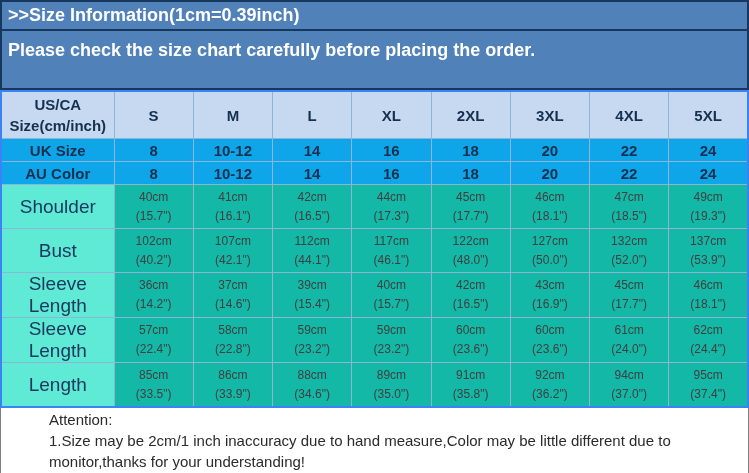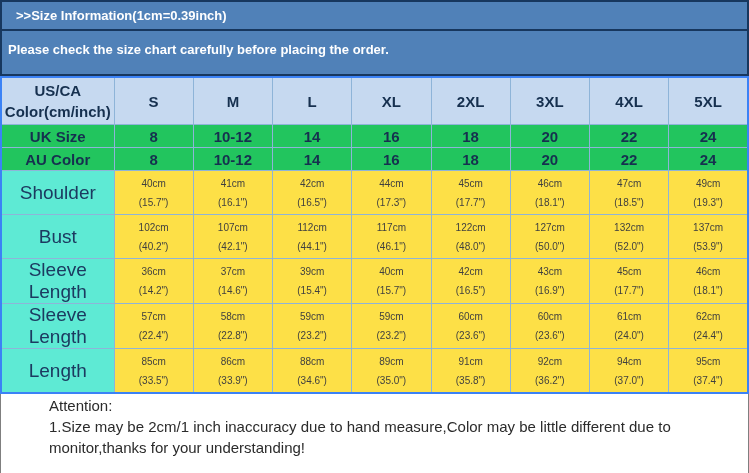--- a/index.html
+++ b/index.html
@@ -6,49 +6,49 @@
   .page{
     width:749px;height:473px;box-sizing:border-box;overflow:hidden;
     font-family:"Liberation Sans", sans-serif;background:#fff;position:relative;
   }
   
   .banner{
     box-sizing:border-box;border:2px solid #17375e;background:#5081b8;
   }
   .banner-line1{
     box-sizing:border-box;border-bottom:2px solid #17375e;
-    color:#ffffff;font-weight:bold;font-size:13px;line-height:25px;
-    padding:1px 4px 1px 14px;
+    color:#ffffff;font-weight:bold;font-size:18px;line-height:25px;
+    padding:1px 4px 1px 6px;
   }
   .banner-line2{
-    color:#ffffff;font-weight:bold;font-size:13px;line-height:36px;
-    padding:1px 4px 6px 6px;
+    color:#ffffff;font-weight:bold;font-size:18px;line-height:36px;
+    padding:1px 4px 20px 6px;
   }
   
   table.size-table{
     width:749px;table-layout:fixed;border-collapse:collapse;
     border:2px solid #3b82f6;
   }
   table.size-table th, table.size-table td{
     border:1px solid #8eb4d8;text-align:center;vertical-align:middle;
     padding:0;overflow:hidden;
   }
   .hdr-cell{
     background:#c6d9f0;color:#16304f;font-weight:bold;font-size:15px;height:46px;
   }
   .corner .c1,.corner .c2{display:block;line-height:21px;}
   .sys-label,.sys-cell{
-    background:#22c55e;color:#16304f;font-weight:bold;font-size:15px;height:22px;
+    background:#0ea5e9;color:#16304f;font-weight:bold;font-size:15px;height:22px;
   }
   .m-label{
     background:#5eead4;color:#1c3a60;font-weight:normal;font-size:19px;height:43px;
     border-top:2px solid #4f81bd;
   }
   .m-cell{
-    background:#fde047;color:#3f3f3f;font-size:10px;height:43px;
+    background:#14b8a6;color:#3f3f3f;font-size:12px;height:43px;
   }
   .m-cell .cm,.m-cell .inch{display:block;line-height:19px;}
   
   .attention{
     box-sizing:border-box;width:749px;height:90px;
     border:1px solid #7f7f7f;border-top:none;
     padding:1px 4px 0 4px;background:#fff;
     color:#2b2b2b;font-size:15px;line-height:21px;
     overflow-wrap:break-word;word-wrap:break-word;
   }
@@ -73,21 +73,21 @@
         <col>
         <col>
         <col>
         <col>
         <col>
     </colgroup>
     <tbody id="size-tbody">
       <tr id="row-sizes">
         <th class="hdr-cell corner">
           <span class="c1">US/CA</span>
-          <span class="c2">Color(cm/inch)</span>
+          <span class="c2">Size(cm/inch)</span>
         </th>
       <th class="hdr-cell">S</th>
           <th class="hdr-cell">M</th>
           <th class="hdr-cell">L</th>
           <th class="hdr-cell">XL</th>
           <th class="hdr-cell">2XL</th>
           <th class="hdr-cell">3XL</th>
           <th class="hdr-cell">4XL</th>
           <th class="hdr-cell">5XL</th>
         </tr>

